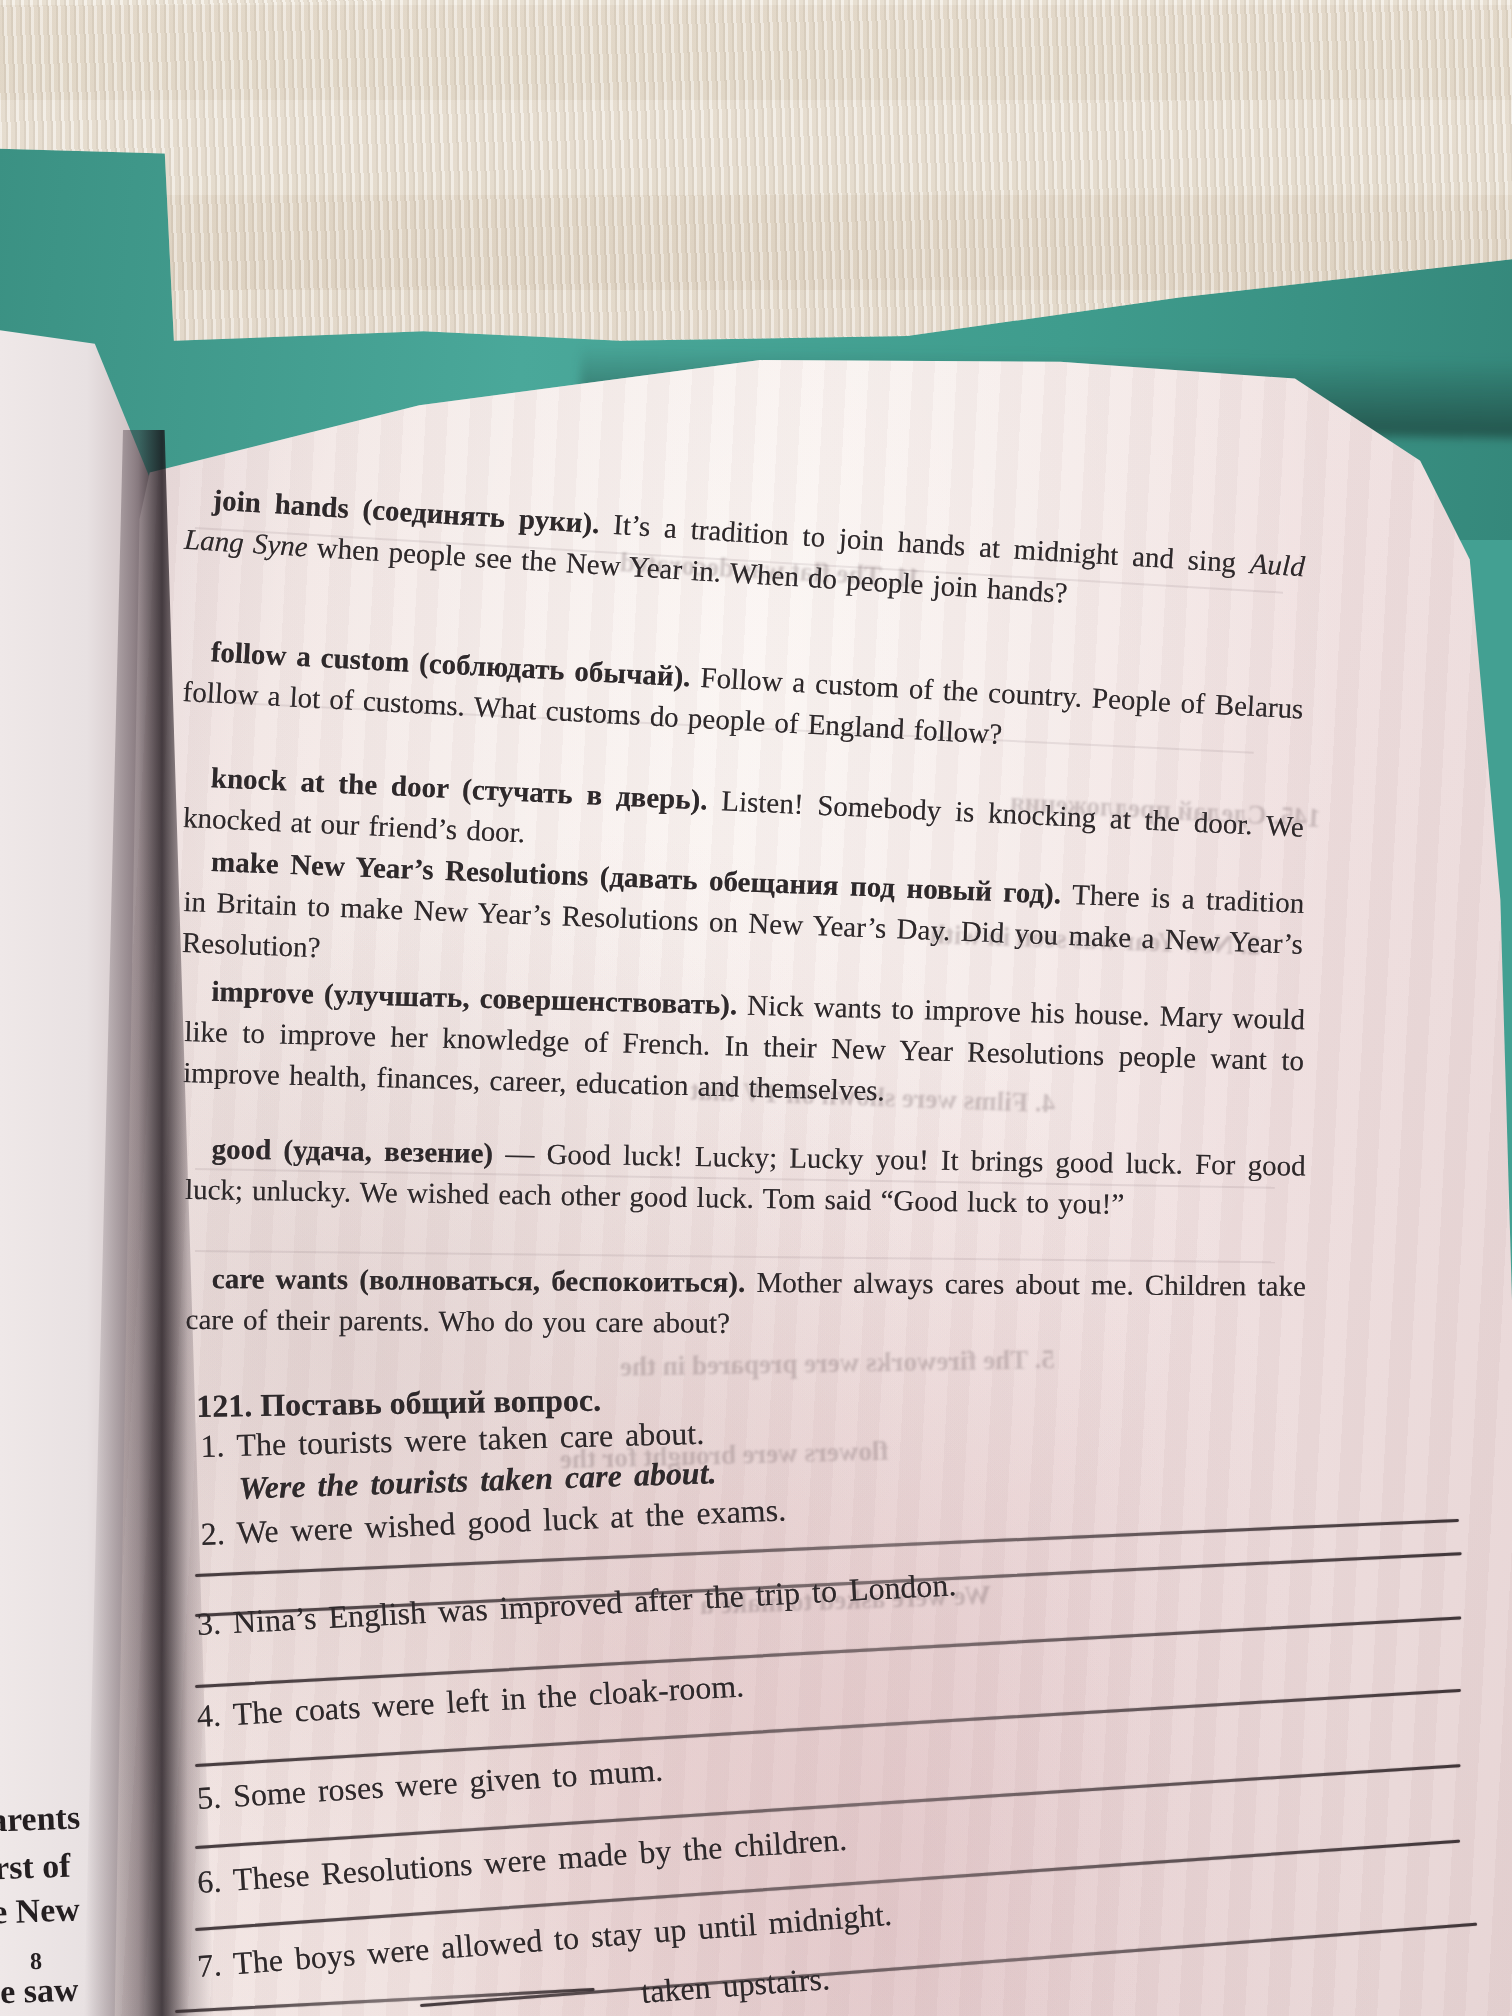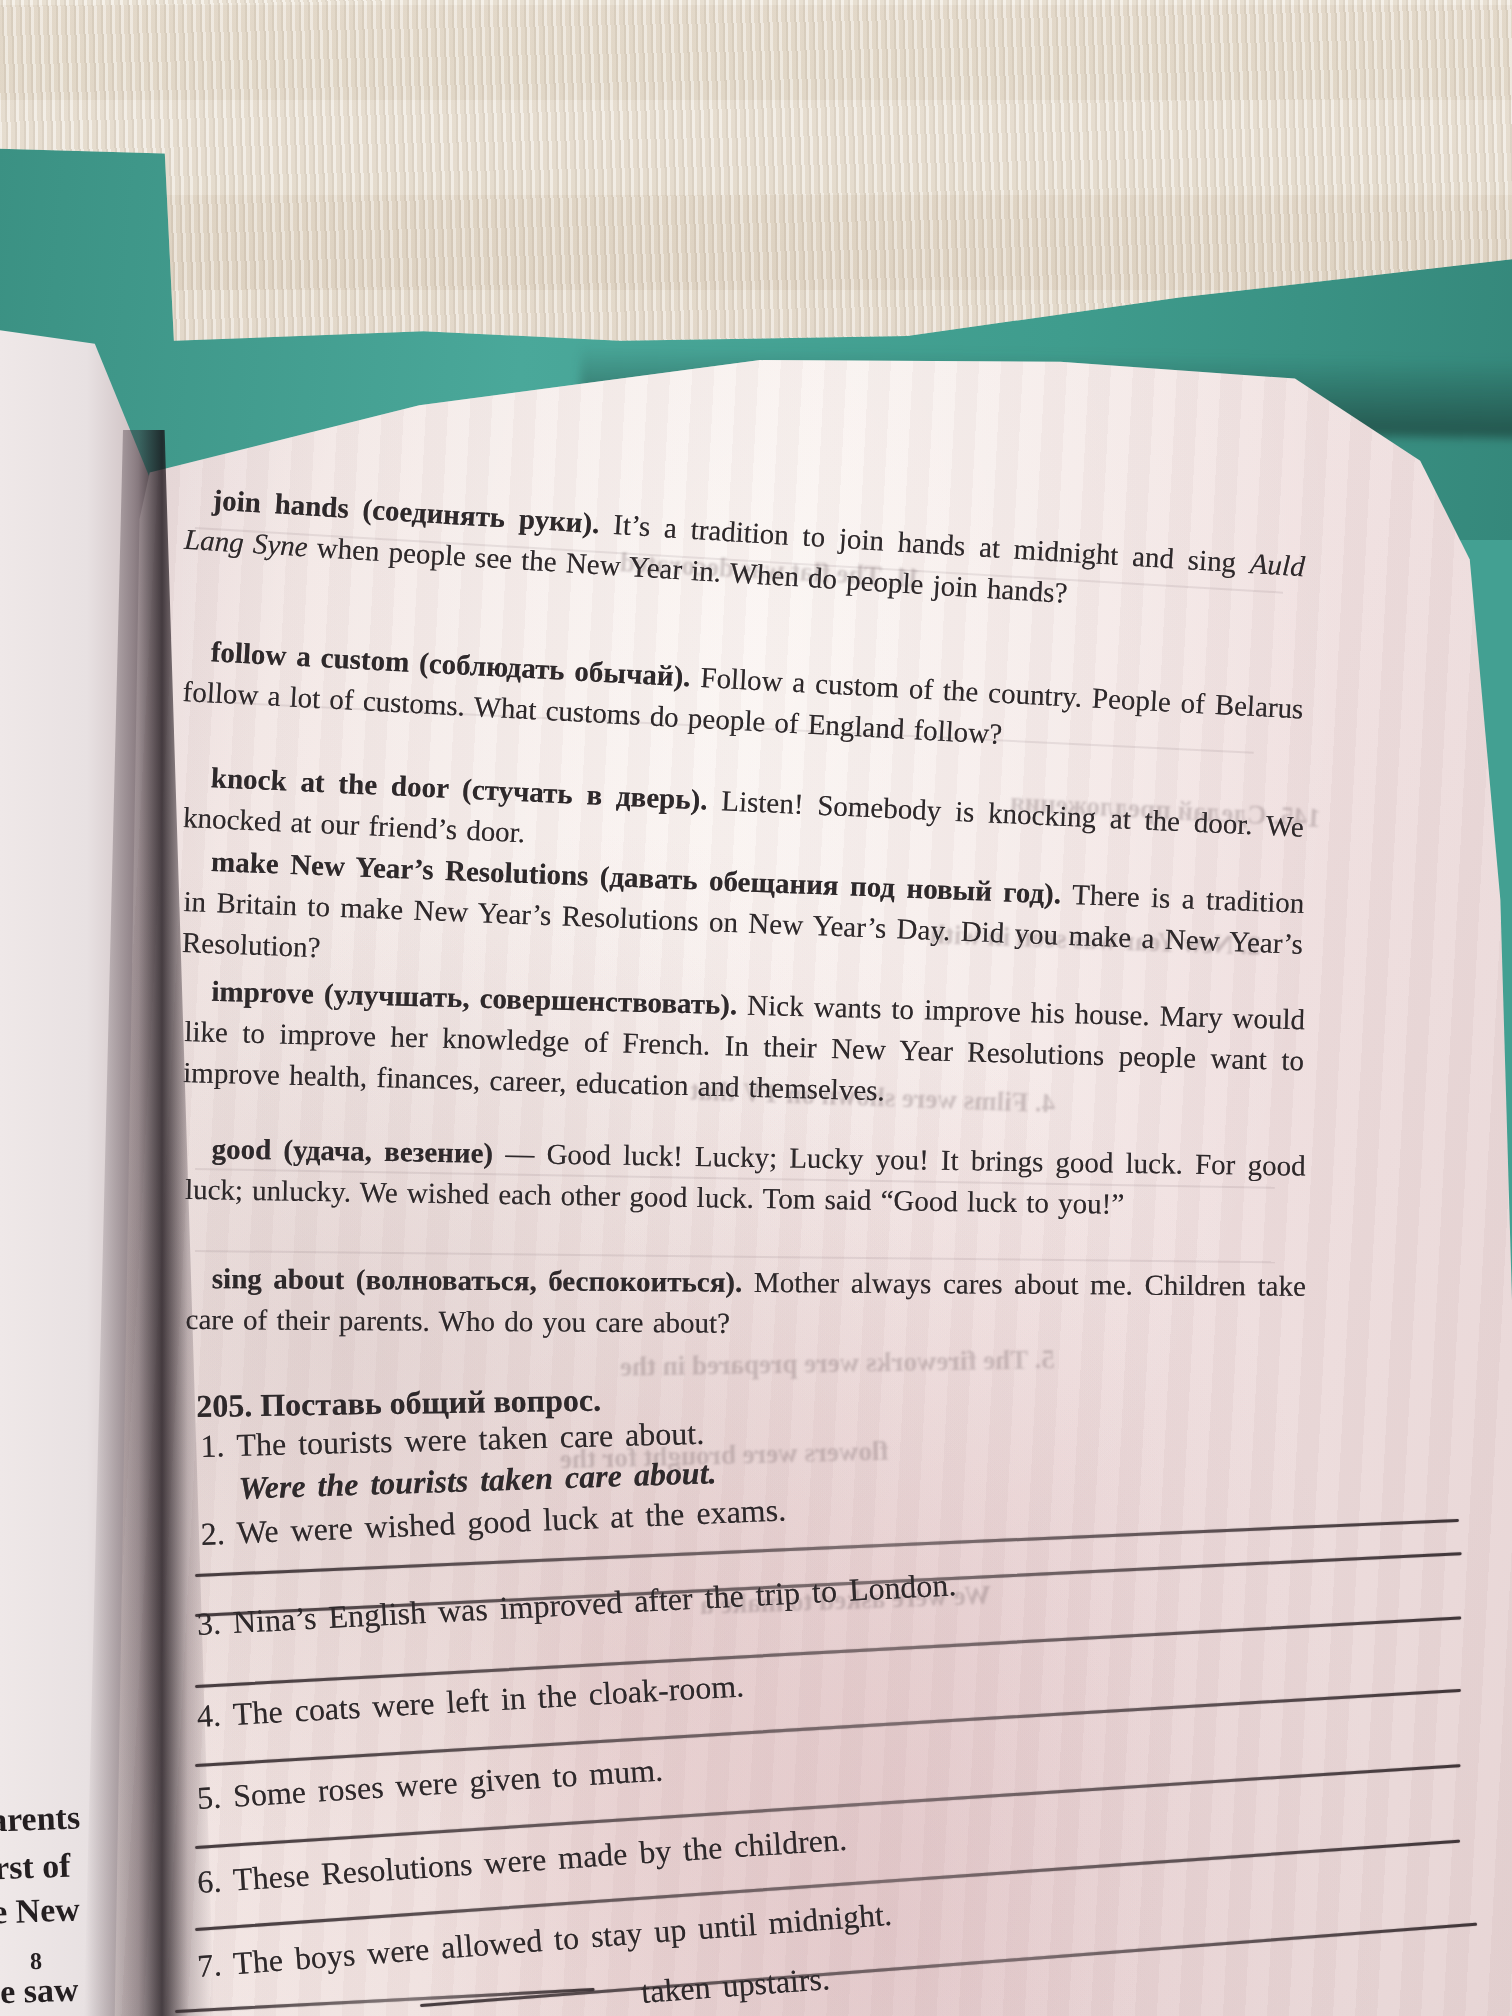--- a/index.html
+++ b/index.html
@@ -136,25 +136,25 @@
   <div class="vocab" style="left:186px;top:840px;transform:rotate(2.2deg)">
     <b>make New Year’s Resolutions</b><b> (давать обещания под новый год).</b><span> There is a tradition in Britain to make New Year’s Resolutions on New Year’s Day. Did you make a New Year’s Resolution?</span>
   </div>
   <div class="vocab" style="left:186px;top:970px;transform:rotate(1.5deg)">
     <b>improve</b><b> (улучшать, совершенствовать).</b><span> Nick wants to improve his house. Mary would like to improve her knowledge of French. In their New Year Resolutions people want to improve health, finances, career, education and themselves.</span>
   </div>
   <div class="vocab" style="left:186px;top:1128px;transform:rotate(0.9deg)">
     <b>good</b><b> (удача, везение)</b><span> — Good luck! Lucky; Lucky you! It brings good luck. For good luck; unlucky. We wished each other good luck. Tom said “Good luck to you!”</span>
   </div>
   <div class="vocab" style="left:186px;top:1258px;transform:rotate(0.4deg)">
-    <b>sing about</b><b> (волноваться, беспокоиться).</b><span> Mother always cares about me. Children take care of their parents. Who do you care about?</span>
+    <b>care wants</b><b> (волноваться, беспокоиться).</b><span> Mother always cares about me. Children take care of their parents. Who do you care about?</span>
   </div>
 
   <div class="exh" style="left:196px;top:1388px;transform:rotate(-0.9deg)">
-    <span>205.</span>
+    <span>121.</span>
     <span>Поставь общий вопрос.</span>
   </div>
 
   <div class="exitem" style="left:200px;top:1428px;transform:rotate(-1.5deg)">
     <span class="no">1.</span><span>The tourists were taken care about.</span>
   </div>
   <div class="exanswer" style="left:238px;top:1470px;transform:rotate(-1.9deg)">Were the tourists taken care about.</div>
 
   <div class="exitem" style="left:200px;top:1516px;transform:rotate(-2.4deg)">
     <span class="no">2.</span><span>We were wished good luck at the exams.</span>

